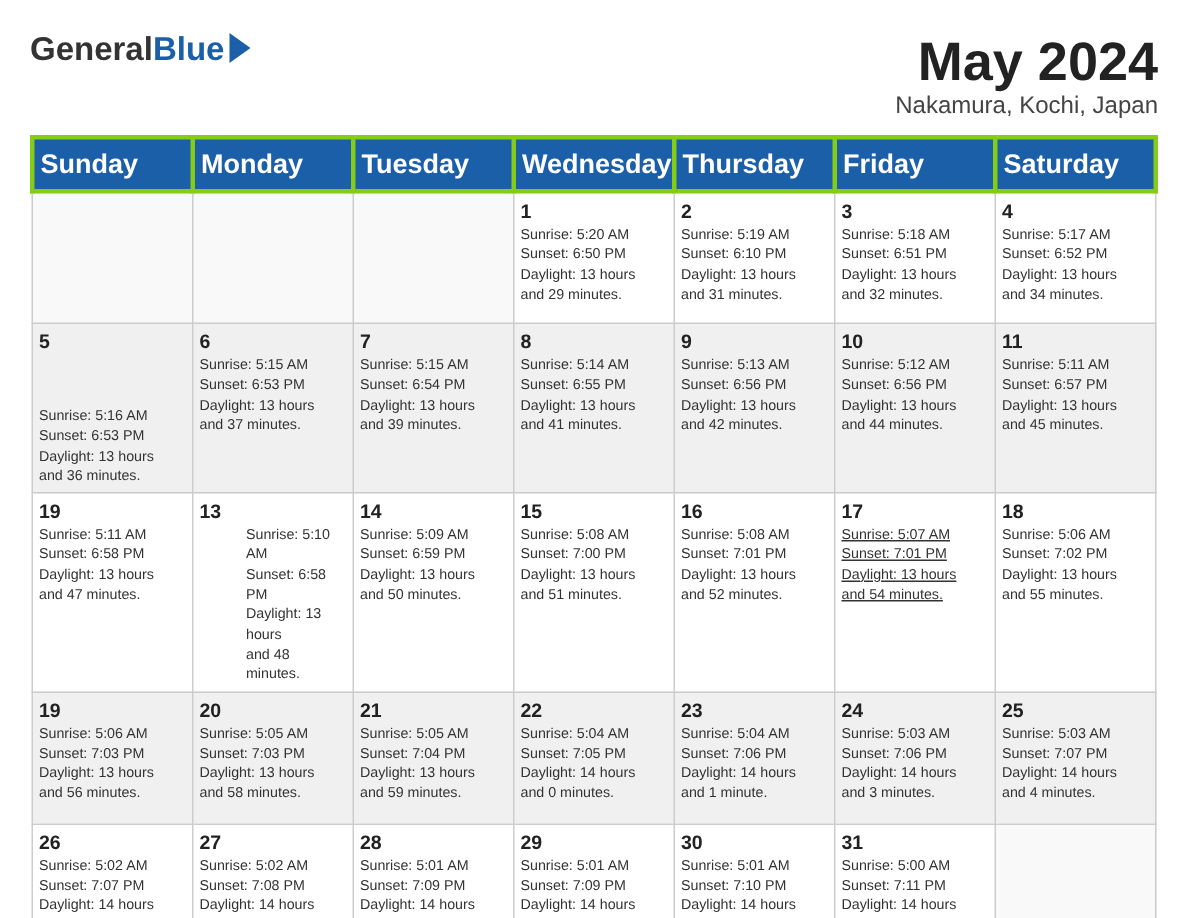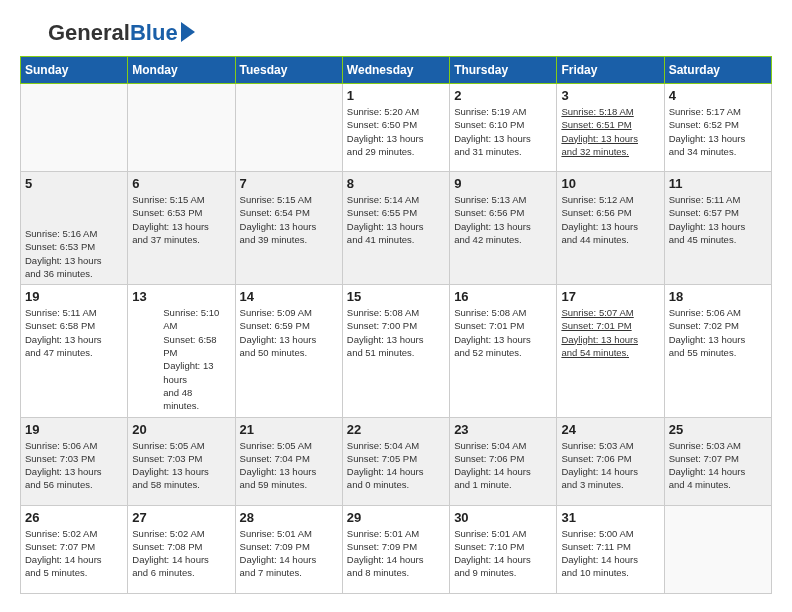--- a/index.html
+++ b/index.html
@@ -8,21 +8,20 @@
       background: #fff;
       width: 792px;
       min-height: 612px;
       padding: 20px;
     }
     .header {
       display: flex;
       justify-content: space-between;
       align-items: flex-start;
       margin-bottom: 10px;
-      margin-left: 28px;
     }
     .logo {
       display: flex;
       flex-direction: column;
       align-items: flex-start;
     }
     .logo-text {
       display: flex;
       align-items: center;
     }
@@ -58,25 +57,25 @@
       color: #444;
     }
     table {
       width: 100%;
       border-collapse: collapse;
       table-layout: fixed;
     }
     th {
       background-color: #1a5fa8;
       color: #fff;
-      font-size: 12px;
+      font-size: 18px;
       font-weight: bold;
       text-align: left;
       padding: 6px 4px;
-      border: 1px solid #84cc16;
+      border: 3px solid #84cc16;
     }
     td {
       border: 1px solid #ccc;
       vertical-align: top;
       padding: 4px 4px;
       font-size: 10px;
       color: #333;
       height: 88px;
       background: #fff;
     }
@@ -102,20 +101,24 @@
 </head>
 <body>
 
 <div class="header">
   <div class="logo">
     <div class="logo-text">
       <span class="logo-general">General</span>
       <span class="logo-blue">Blue</span>
       <div class="logo-arrow"></div>
     </div>
+  </div>
+  <div class="title-section">
+    <div class="month-title">May 2024</div>
+    <div class="location">Nakamura, Kochi, Japan</div>
   </div>
 </div>
 
 <table>
   <thead>
     <tr>
     <th>Sunday</th>
         <th>Monday</th>
         <th>Tuesday</th>
         <th>Wednesday</th>
@@ -138,21 +141,21 @@
         </td>
         <td>
           <span class="day-num">2</span>
           <div class="day-info" style="white-space: pre-line;">Sunrise: 5:19 AM
 Sunset: 6:10 PM
 Daylight: 13 hours
 and 31 minutes.</div>
         </td>
         <td>
           <span class="day-num">3</span>
-          <div class="day-info" style="white-space: pre-line; text-decoration: underline;">Sunrise: 5:18 AM
+          <div class="day-info" style="white-space: pre-line;">Sunrise: 5:18 AM
 Sunset: 6:51 PM
 Daylight: 13 hours
 and 32 minutes.</div>
         </td>
         <td>
           <span class="day-num">4</span>
           <div class="day-info" style="white-space: pre-line;">Sunrise: 5:17 AM
 Sunset: 6:52 PM
 Daylight: 13 hours
 and 34 minutes.</div>

